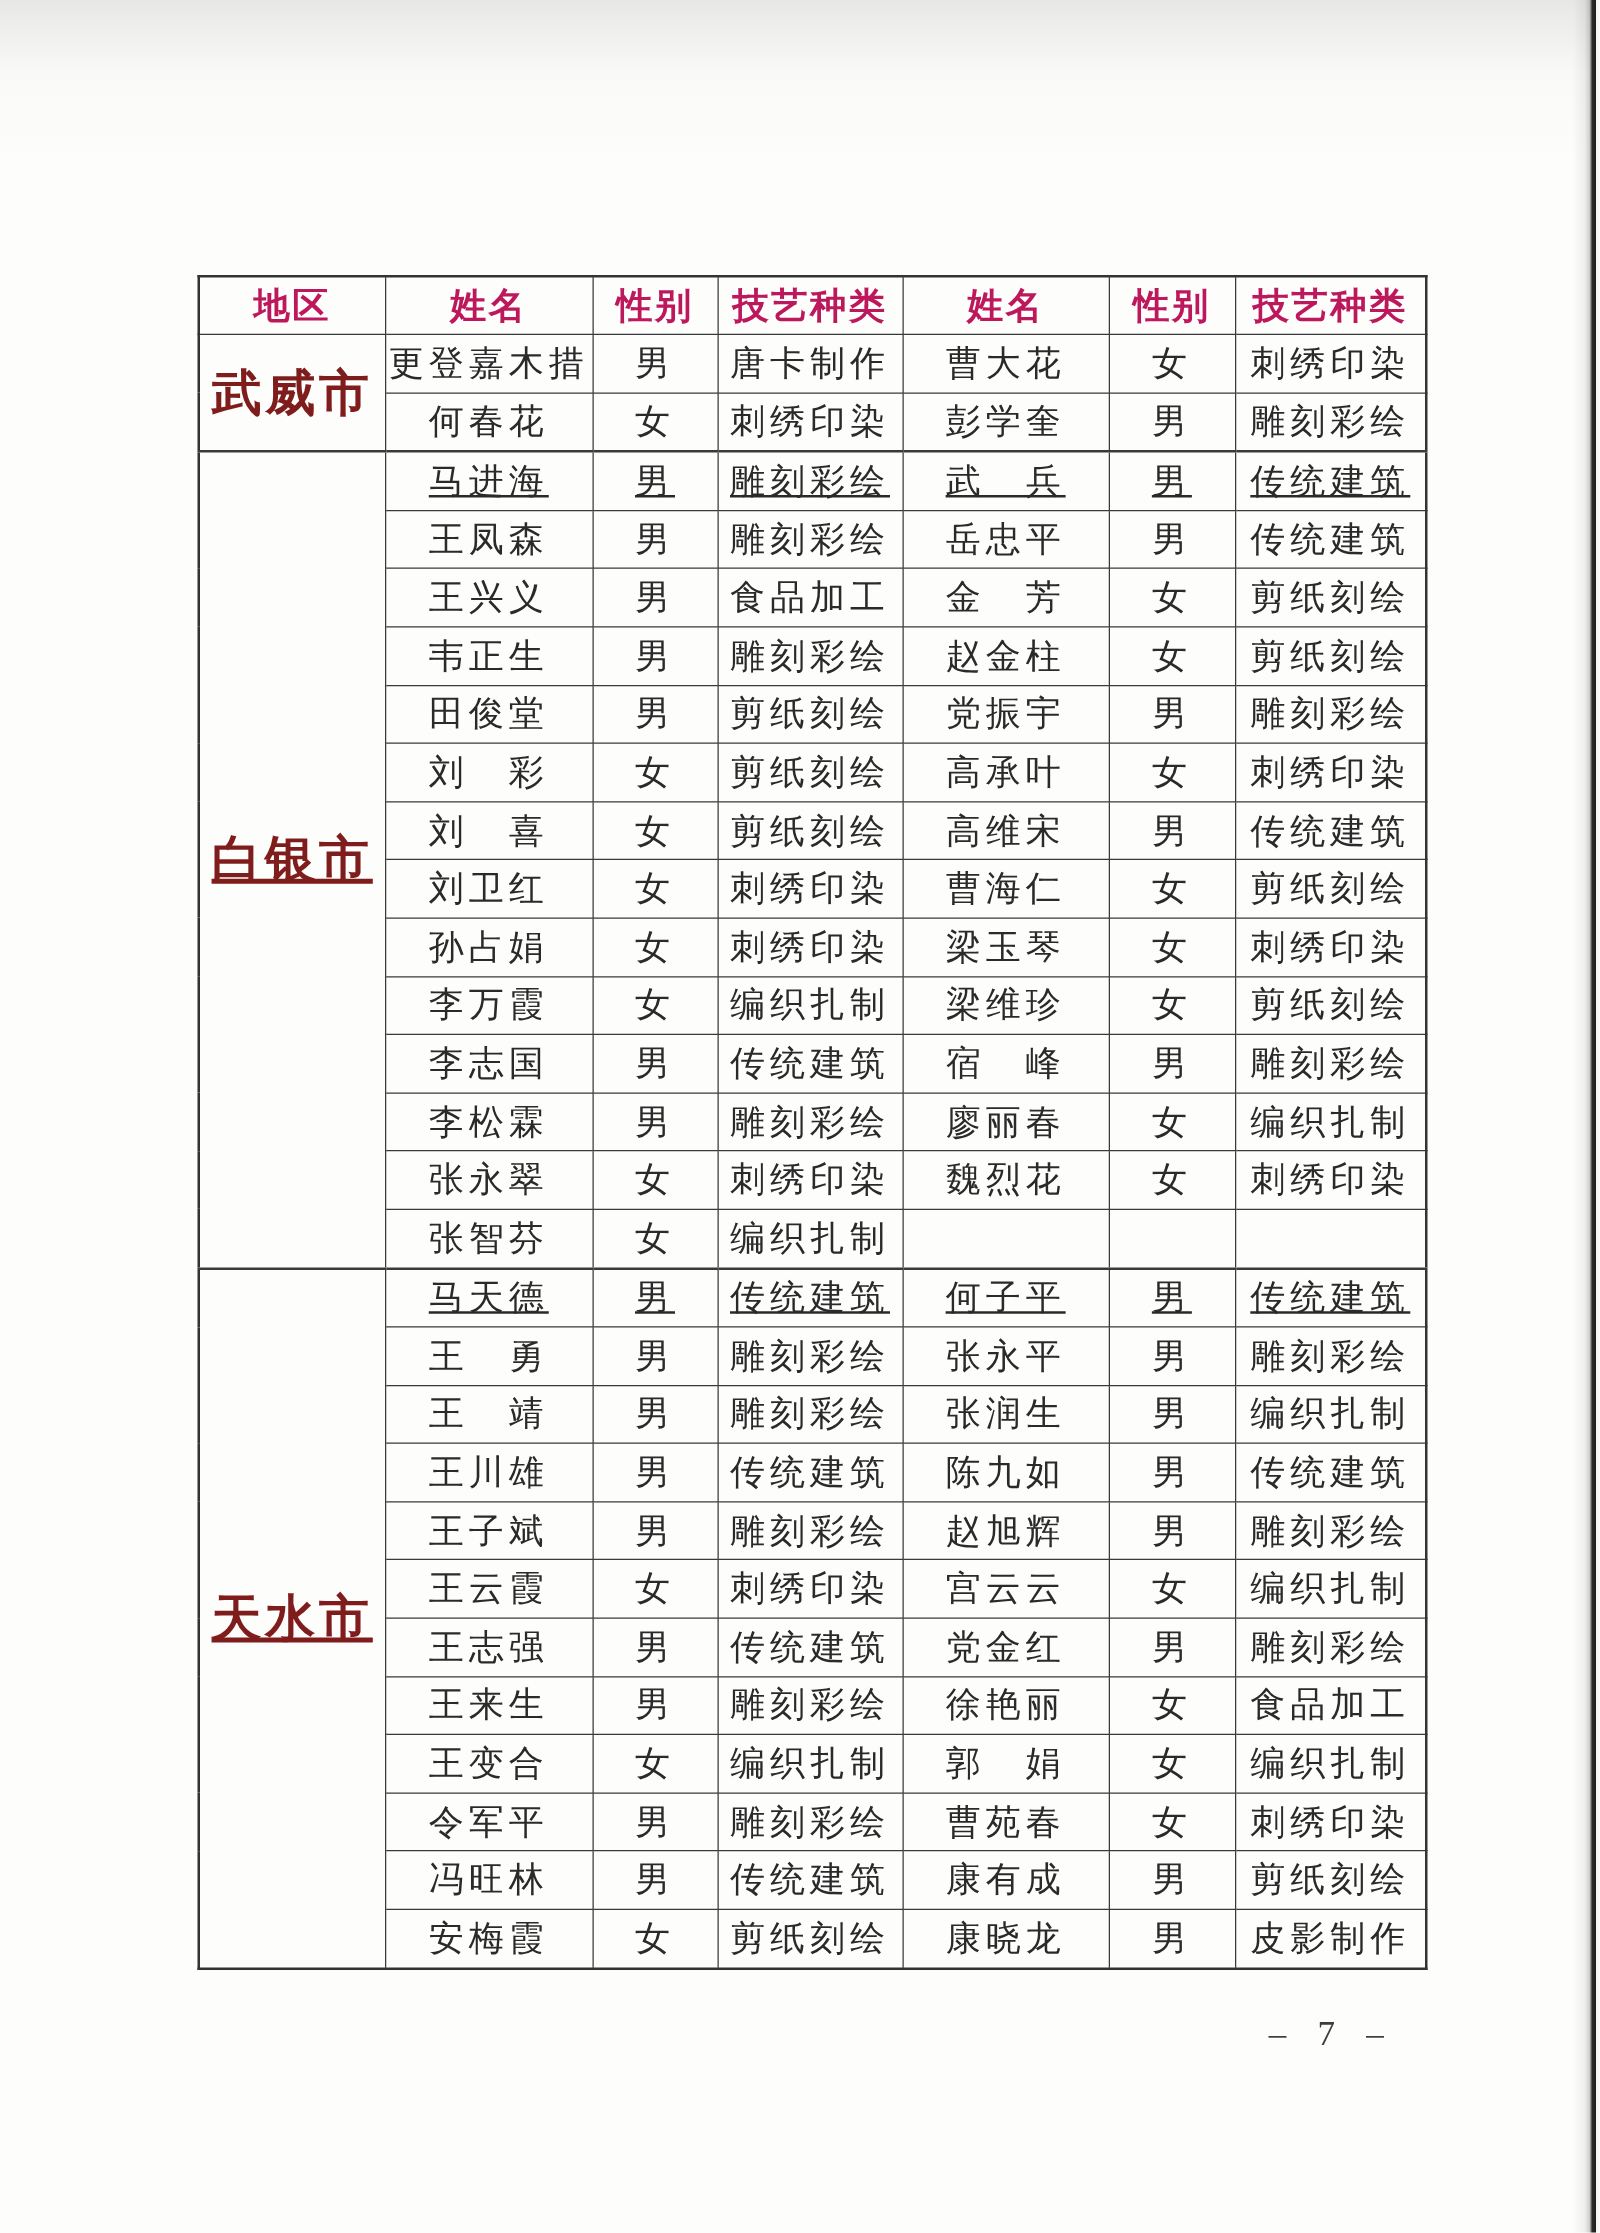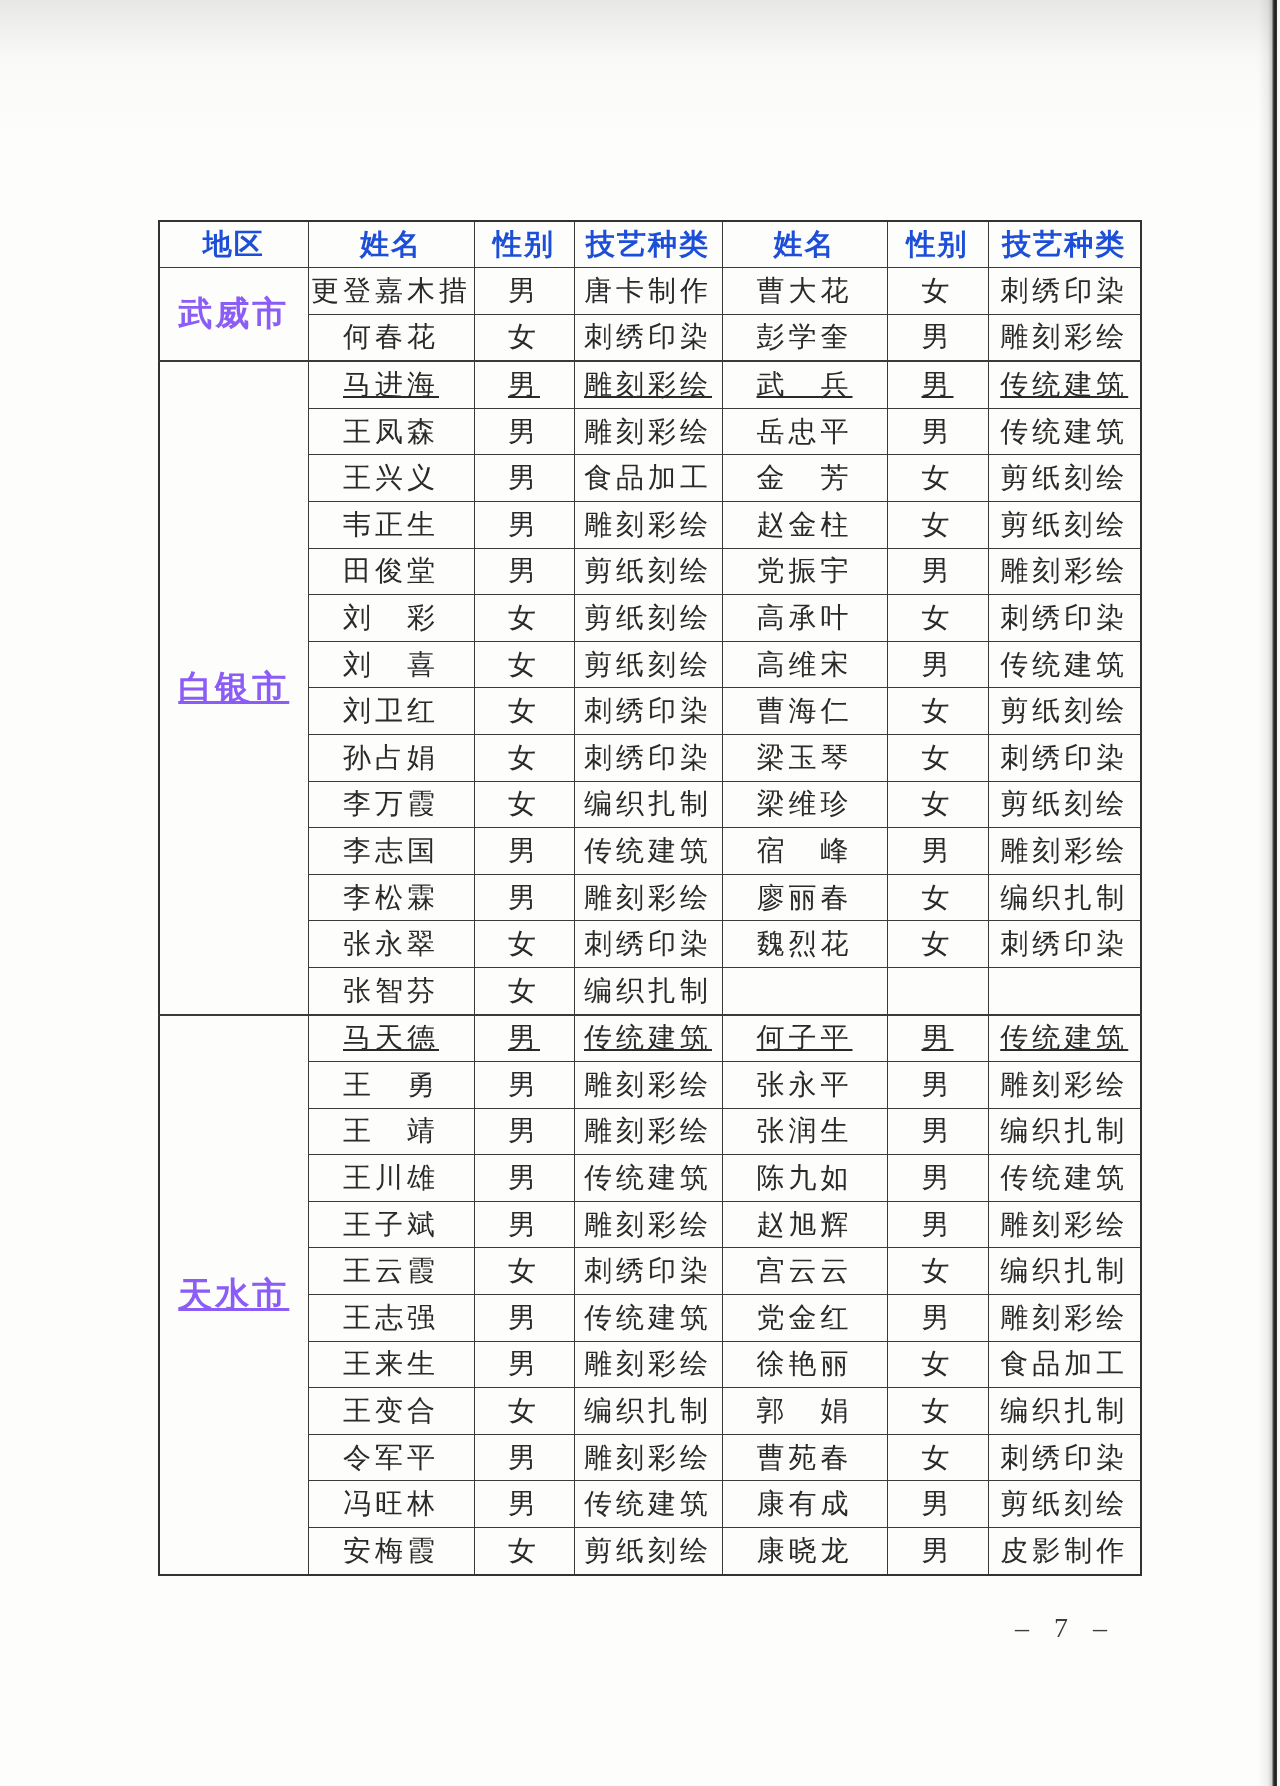--- a/index.html
+++ b/index.html
@@ -57,34 +57,34 @@
     white-space: nowrap;
   }
   table.roster {
     border: 2px solid #333333;
   }
   table.roster thead th {
     height: 45px;
     font-size: 29px;
     font-weight: 700;
     letter-spacing: 2px;
-    color: #1d4ed8;
+    color: #be185d;
     margin-left: 44px;
   }
   table.roster tbody td {
     height: 45.6px;
     font-size: 28px;
     letter-spacing: 4px;
     color: #2a2a2a;
   }
   table.roster tbody td.region-cell {
-    font-size: 34px;
+    font-size: 40px;
     font-weight: 700;
     letter-spacing: 3px;
-    color: #8b5cf6;
+    color: #7f1d1d;
     margin-left: 32px;
   }
   table.roster tbody tr.section-start td {
     border-top-width: 2px;
     text-decoration: underline;
   }
   .page-number {
     position: absolute;
     left: 1015px;
     top: 1612px;

